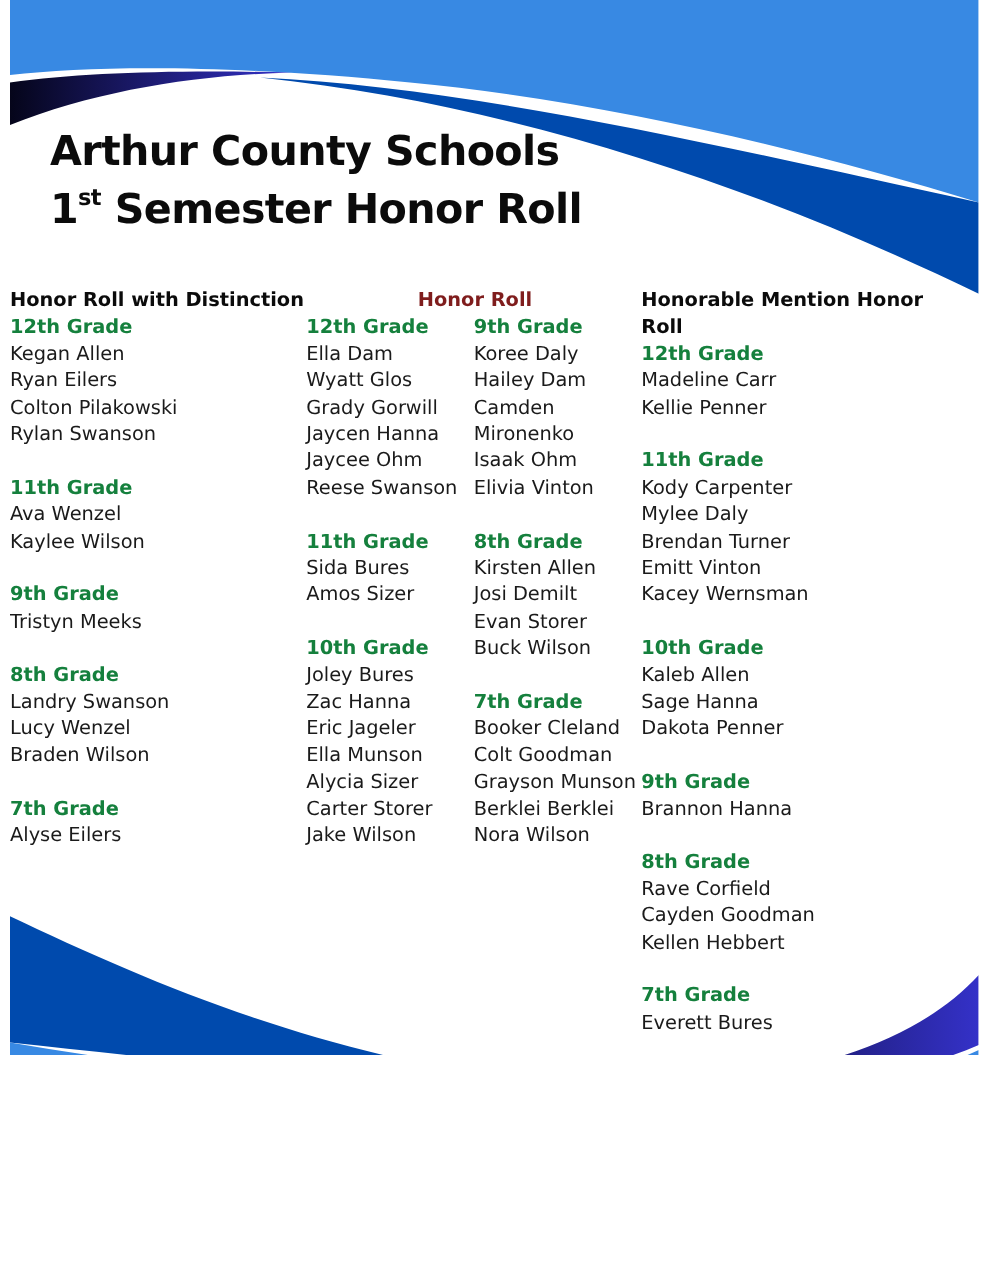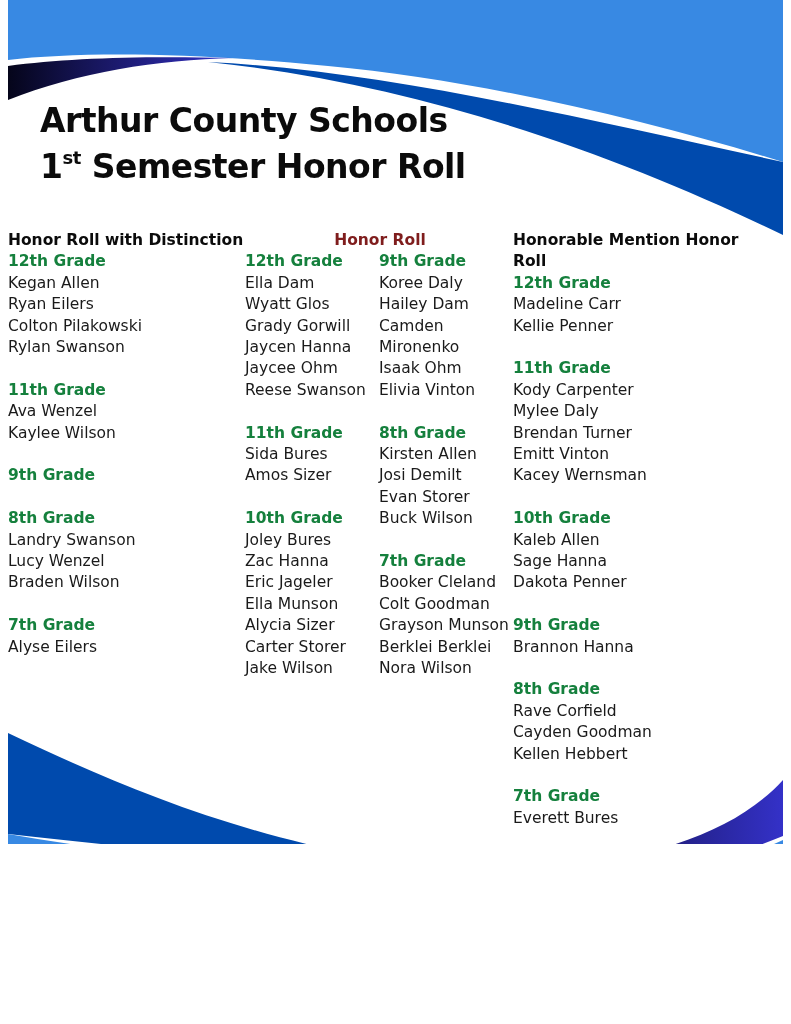--- a/index.html
+++ b/index.html
@@ -58,20 +58,21 @@
     <div>Kegan Allen</div>
     <div>Ryan Eilers</div>
     <div>Colton Pilakowski</div>
     <div>Rylan Swanson</div>
     <div class="gap"></div>
     <div class="grade">11th Grade</div>
     <div>Ava Wenzel</div>
     <div>Kaylee Wilson</div>
     <div class="gap"></div>
     <div class="grade">9th Grade</div>
+    <div>Tristyn Meeks</div>
     <div class="gap"></div>
     <div class="grade">8th Grade</div>
     <div>Landry Swanson</div>
     <div>Lucy Wenzel</div>
     <div>Braden Wilson</div>
     <div class="gap"></div>
     <div class="grade">7th Grade</div>
     <div>Alyse Eilers</div>
   </div>
 

